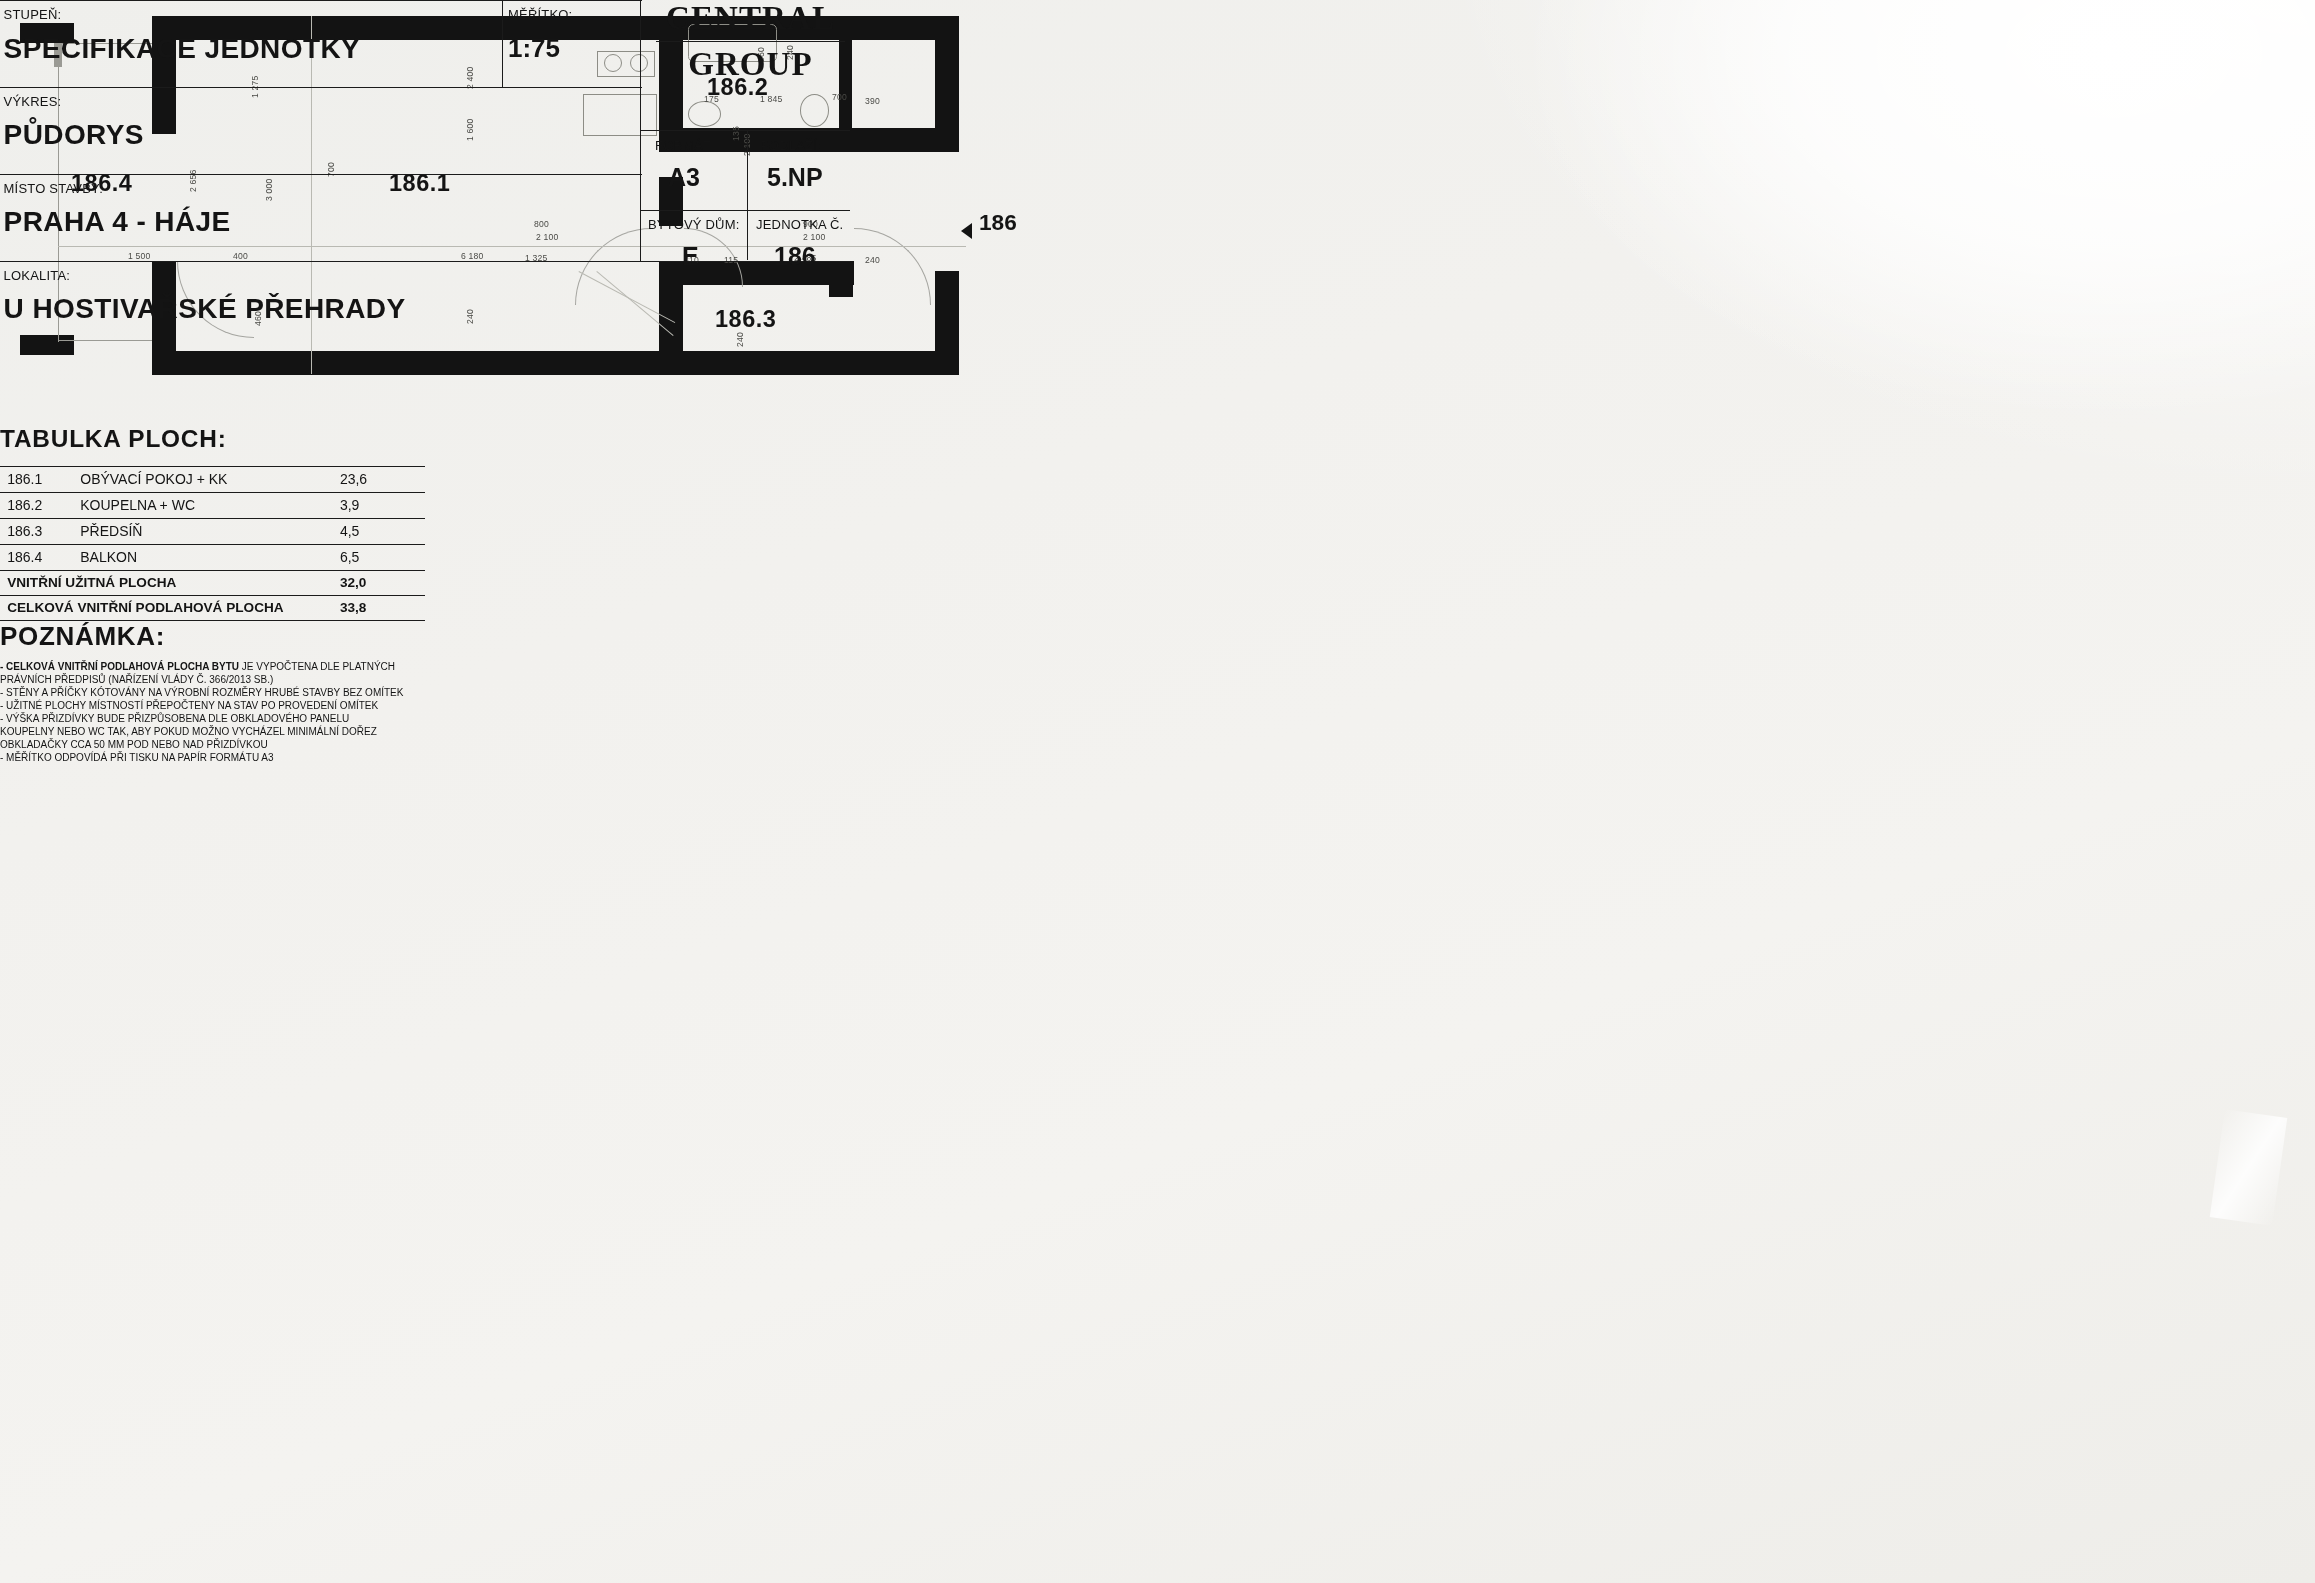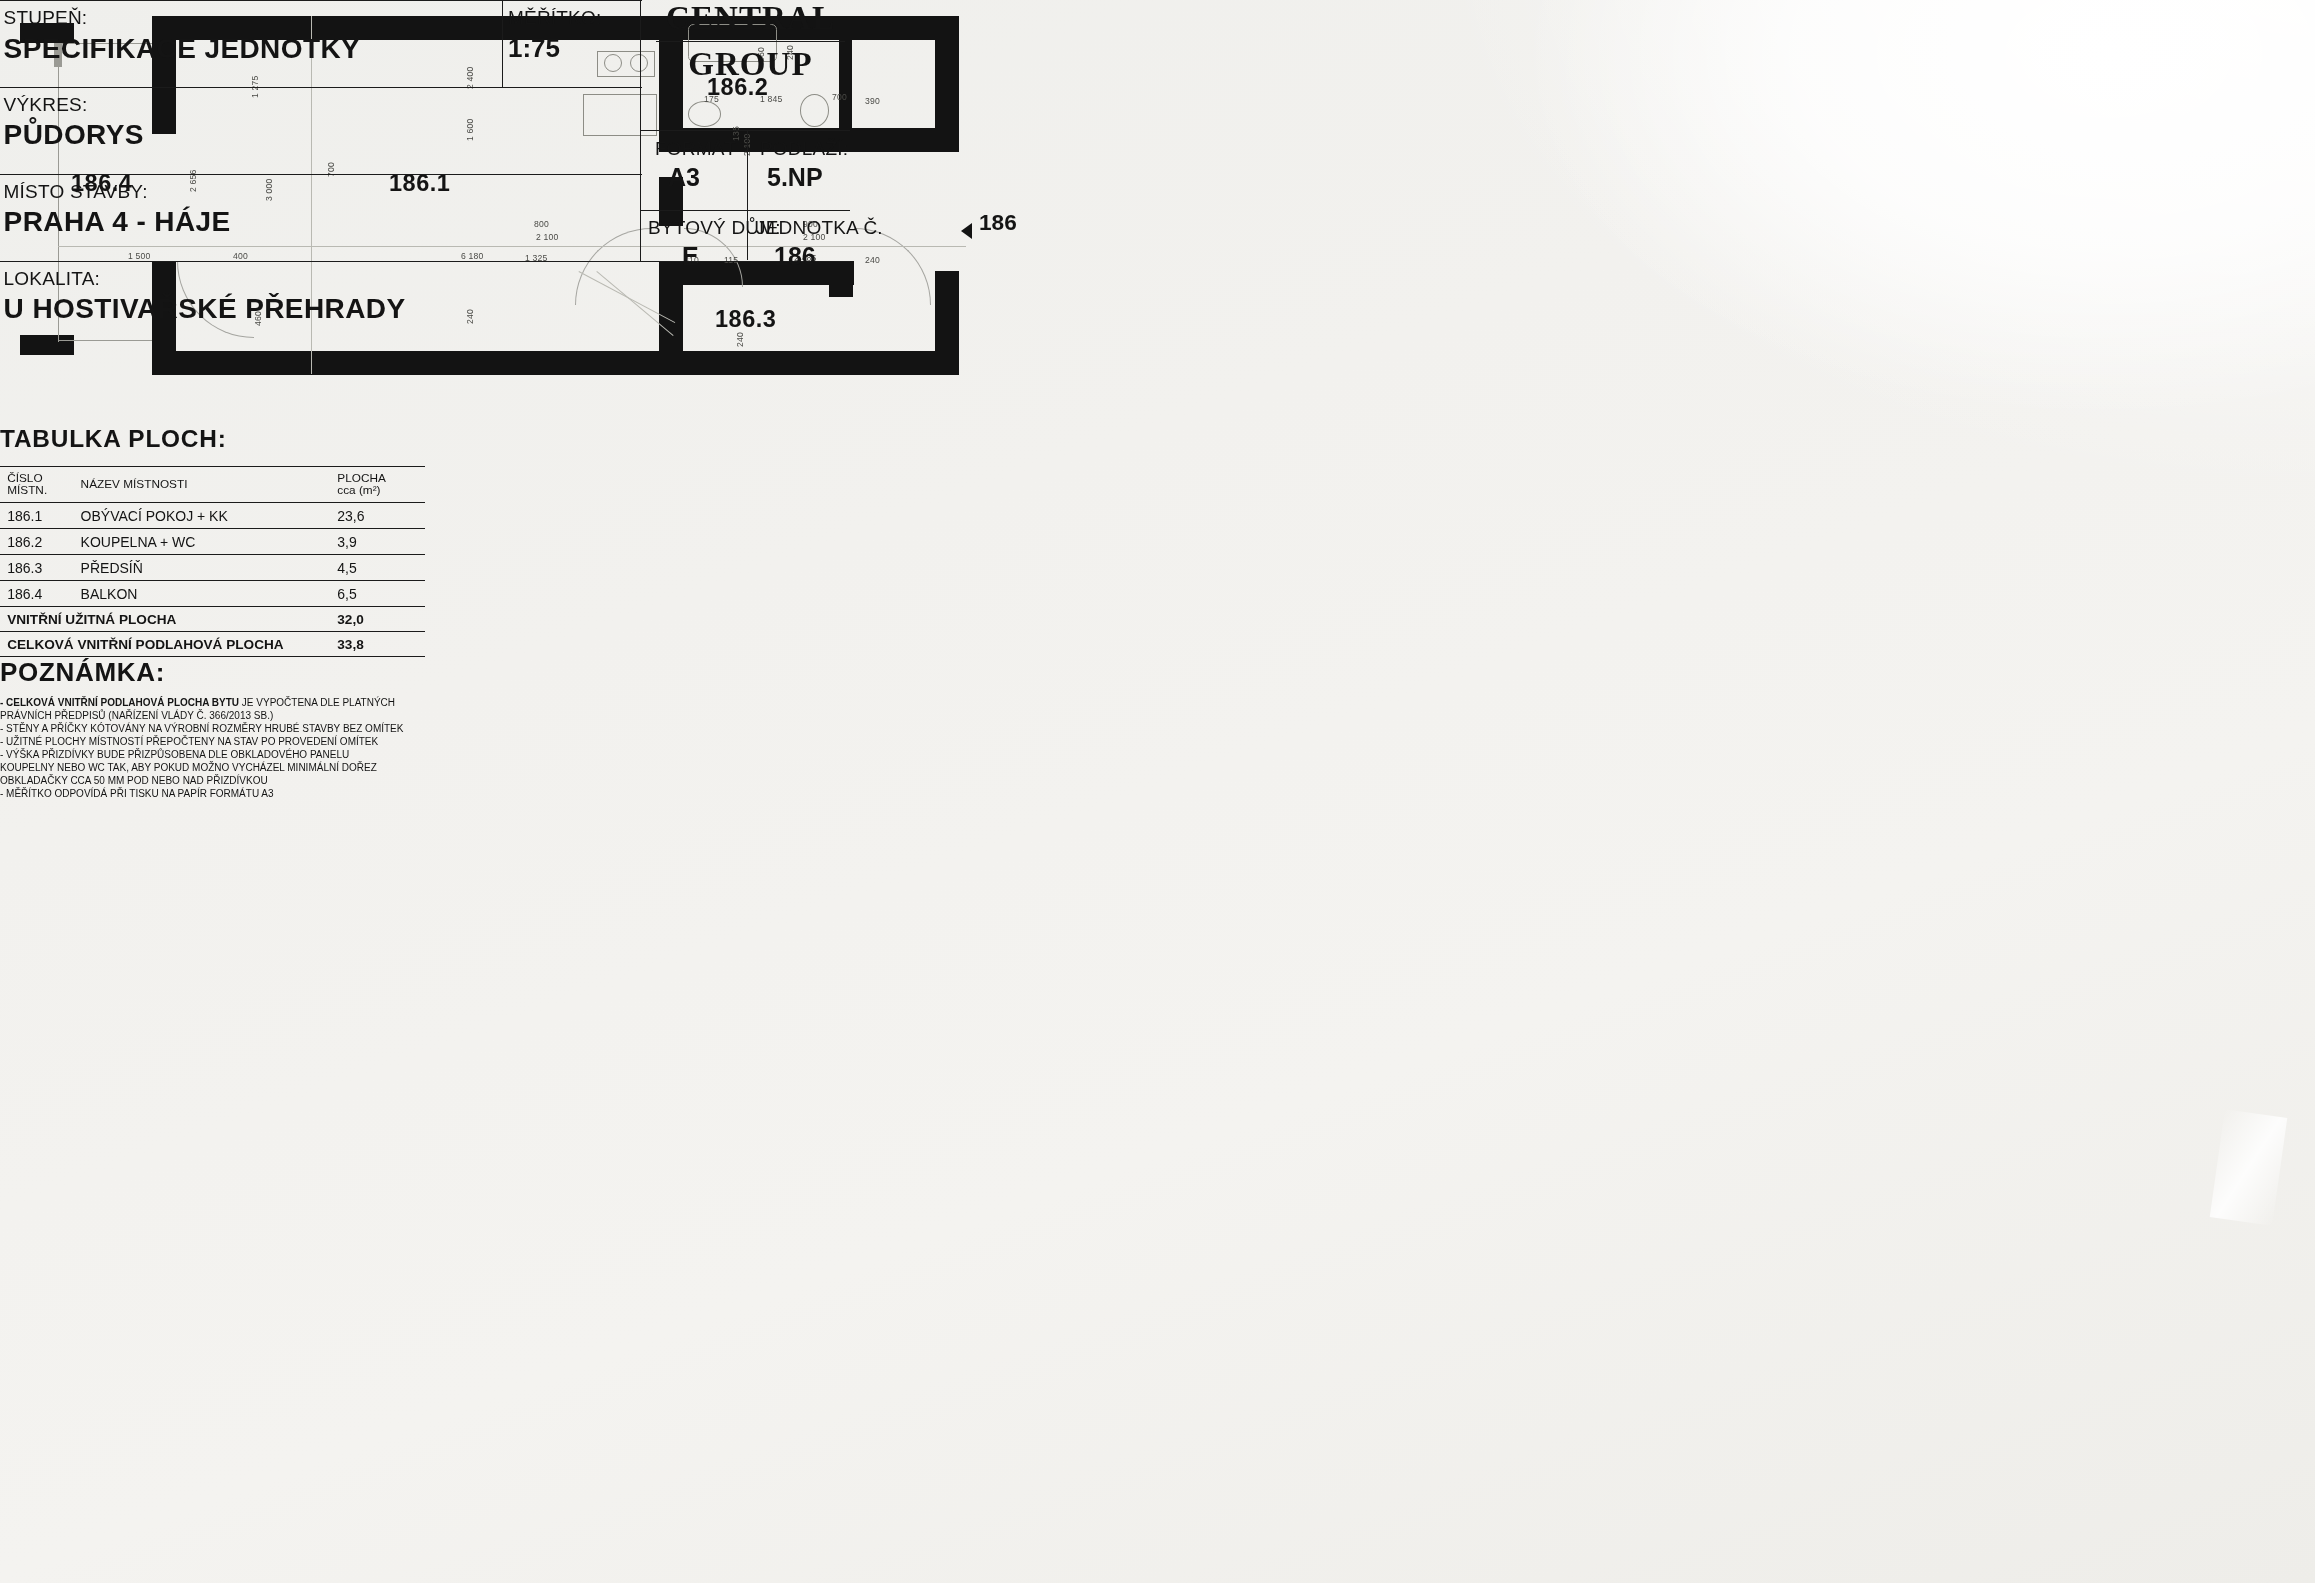--- a/index.html
+++ b/index.html
@@ -98,21 +98,21 @@
     left: 651px;
     top: 0px;
     width: 199px;
     text-align: center;
     font-family: "Liberation Serif", serif;
   }
   #brand .b1 { font-size: 33px; font-weight: bold; letter-spacing: 1.1px; }
   #brand .brule { height: 1.8px; background: #1b1b1b; margin: 3.6px 5.4px 3.6px 5.4px; }
   #brand .b2 { font-size: 33px; font-weight: bold; letter-spacing: 1.1px; }
 
-  .tb-cell-label { font-size: 19px; letter-spacing: 0.2px; }
+  .tb-cell-label { font-size: 13px; letter-spacing: 0.2px; }
   .tb-cell-val { font-size: 25px; font-weight: bold; }
 
   
   #plan {
     left: 36px;
     top: 543px;
     width: 1049px;
     height: 425px;
   }
   .wall { position:absolute; background:#131313; }
@@ -258,31 +258,20 @@
     <div class="dim v" style="left:326px; top:177px;">700</div>
 
     <div class="hair" style="left:152px; top:246px; width:814px; height:0.9px;"></div>
     <div class="hair" style="left:311px; top:16.3px; width:0.9px; height:358px;"></div>
   </div>
 
   <div id="areas-table">
     <div id="areas-title">TABULKA PLOCH:</div>
     <table class="areas">
       <tbody>
-        <tr class="hdr">
-          <td class="c-num">
-            <div>ČÍSLO</div>
-            <div>MÍSTN.</div>
-          </td>
-          <td class="c-name">NÁZEV MÍSTNOSTI</td>
-          <td class="c-area">
-            <div>PLOCHA</div>
-            <div>cca (m²)</div>
-          </td>
-        </tr>
         <tr>
           <td class="c-num">186.1</td>
           <td class="c-name">OBÝVACÍ POKOJ + KK</td>
           <td class="c-area">23,6</td>
         </tr>
         <tr>
           <td class="c-num">186.2</td>
           <td class="c-name">KOUPELNA + WC</td>
           <td class="c-area">3,9</td>
         </tr>

